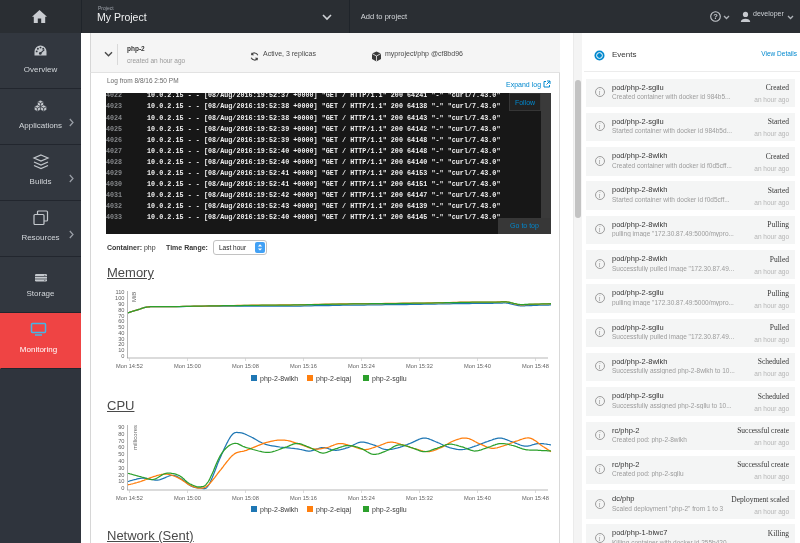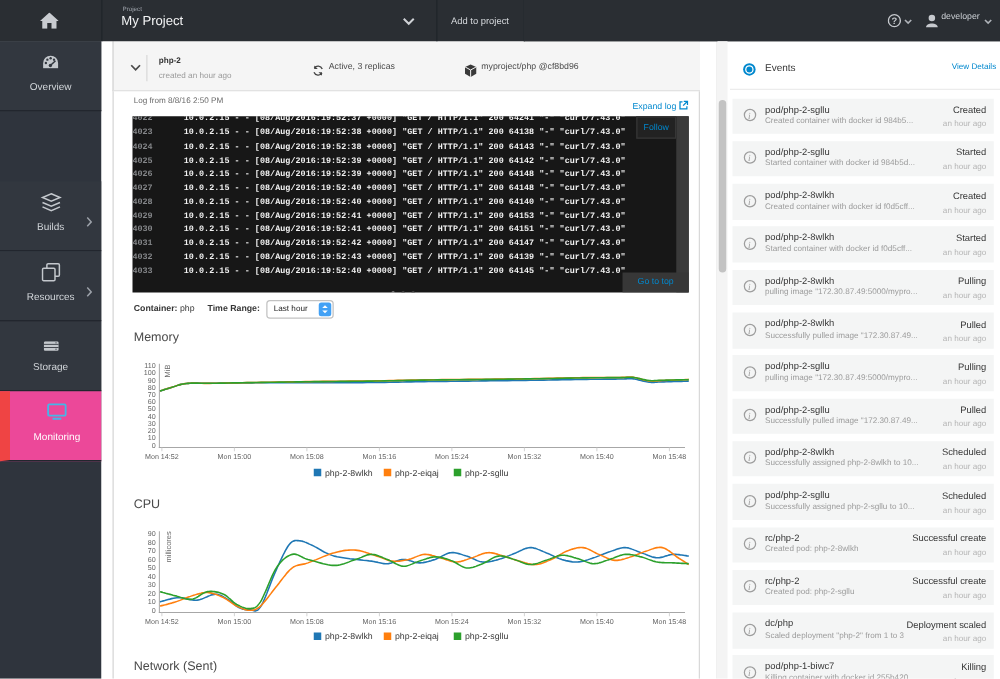--- a/index.html
+++ b/index.html
@@ -11,21 +11,21 @@
 #projname { left:97px; top:11px; font-size:10.5px; color:#f2f3f4; }
 #addproj { left:349px; top:0; width:70px; height:33px; line-height:33px; text-align:center; font-size:7.5px; color:#d5d8dc; }
 #navright { left:419px; top:0; width:381px; height:33px; background:#2a2e33; }
 .navtxt { position:absolute; font-size:7px; color:#ccd0d5; }
 
 
 #sidebar { left:0; top:33px; width:81px; height:510px; background:#2f343d; }
 .sitem { position:absolute; left:0; width:81px; height:56px; background:#32373f; border-bottom:1px solid #22262e; }
 .sitem .lbl { position:absolute; width:81px; text-align:center; top:32px; font-size:8px; color:#d2d6da; }
 .sitem .chev { position:absolute; right:7px; top:24px; }
-.sitem.active { background:#ec4899; border-left:8px solid #ef4444; }
+.sitem.active { background:#ef4444; border-left:1px solid #ef4444; }
 .sitem.active .lbl { color:#fff; }
 .sic { position:absolute; left:0; width:81px; top:9px; text-align:center; }
 
 
 #main { left:90px; top:33px; width:470px; height:510px; background:#fff; border-left:1px solid #d6d6d6; border-right:1px solid #d9d9d9; }
 #evdiv { left:573px; top:33px; width:1px; height:510px; background:#ebebeb; }
 #phead { left:90px; top:33px; width:470px; height:40px; background:#f5f5f5; border-left:1px solid #d6d6d6; border-bottom:1px solid #e2e2e2; }
 #phead .div { position:absolute; left:26px; top:11px; width:1px; height:21px; background:#d9d9d9; }
 .hname { position:absolute; left:127px; top:45px; font-size:6.5px; font-weight:bold; color:#363636; }
 .hsub { position:absolute; left:127px; top:57px; font-size:6.5px; color:#9a9a9a; }
@@ -43,38 +43,38 @@
 
 #follow { position:absolute; right:10px; top:0; width:32px; height:18px; background:#222; border:1px solid #363636; color:#0088ce; font-size:7px; text-align:center; line-height:17px; }
 #gototop { position:absolute; right:0; bottom:0; width:53px; height:16px; background:#373737; color:#0088ce; font-size:7px; text-align:center; line-height:15px; }
 .dots { position:absolute; left:207px; top:129.5px; }
 .dots span { display:inline-block; width:3px; height:3px; border-radius:50%; margin-right:5px; }
 
 .ctr { position:absolute; top:244px; font-size:7px; color:#363636; }
 #sel { position:absolute; left:213px; top:240px; width:54px; height:15px; background:#fff; border:1px solid #c2c2c2; border-radius:3px; font-size:6.5px; color:#222; line-height:13px; padding-left:5px; }
 #sel .stepper { position:absolute; right:1px; top:1px; width:10px; height:11px; background:#42a1f5; border-radius:2px; }
 
-.h2 { position:absolute; left:107px; font-size:10px; color:#4a4a4a; }
+.h2 { position:absolute; left:107px; font-size:13px; color:#4a4a4a;text-decoration:underline; }
 
 svg text.tick { font-family:"Liberation Sans",sans-serif; font-size:5.7px; fill:#646464; }
 svg text.leg { font-family:"Liberation Sans",sans-serif; font-size:7px; fill:#3a3a3a; }
 svg text.axlab { font-family:"Liberation Sans",sans-serif; font-size:6px; fill:#6a6a6a; }
 
 
 #track { left:574px; top:33px; width:8px; height:510px; background:#f4f4f4; }
 #thumb { left:575px; top:80px; width:6px; height:138px; background:#c3c3c3; border-radius:3px; }
 #evhead-ic { left:594px; top:50px; }
 #evhead-t { left:612px; top:49.5px; font-size:8px; color:#363636; }
 #viewdet { left:690px; top:50px; width:107px; text-align:right; font-size:6.5px; color:#0088ce; }
 #evborder { left:584px; top:71px; width:216px; height:1px; background:#ececec; }
 .evrow { position:absolute; left:586px; width:209px; height:28.5px; background:#f4f5f5; }
 .evic { position:absolute; left:8.5px; top:8.5px; width:10px; height:10px; border:1px solid #9d9d9d; border-radius:50%; color:#9d9d9d; font-size:7.5px; text-align:center; line-height:9.5px; font-style:italic; font-family:"Liberation Serif",serif; }
 .evtit { position:absolute; left:26px; top:4px; font-size:7.5px; color:#363636; }
 .evsub { position:absolute; left:26px; top:14.5px; font-size:6.5px; color:#9b9b9b; white-space:nowrap; max-width:152px; overflow:hidden; }
-.evst { position:absolute; right:6px; top:4.5px; font-size:7.5px; color:#363636; text-align:center; }
+.evst { position:absolute; right:6px; top:4.5px; font-size:7.5px; color:#363636; text-align:center;font-family:Liberation Serif, serif; }
 .evago { position:absolute; right:6px; top:17.5px; font-size:6.5px; color:#b5b5b5; text-align:right; }
 </style></head>
 <body>
 
 <div class="abs" id="main"></div>
 <div class="abs" id="evdiv"></div>
 <div class="abs" id="phead">
     <div class="div"></div>
   </div>
 
@@ -114,20 +114,31 @@
   <div class="sic"><svg width="13" height="11" viewBox="0 0 13 11">
           <path d="M6.5 0.5 A6 6 0 0 1 12.5 6.5 L12.5 10.5 L0.5 10.5 L0.5 6.5 A6 6 0 0 1 6.5 0.5 Z" fill="#c4c8cd"></path>
           <circle cx="2.7" cy="6.4" r="0.95" fill="#32373f"></circle>
           <circle cx="3.9" cy="3.7" r="0.95" fill="#32373f"></circle>
           <circle cx="6.5" cy="2.6" r="0.95" fill="#32373f"></circle>
           <circle cx="9.2" cy="3.7" r="0.95" fill="#32373f"></circle>
           <line x1="6.3" y1="8.4" x2="10.4" y2="4.6" stroke="#32373f" stroke-width="1.2"></line>
           <circle cx="6.3" cy="8.4" r="1.35" fill="#32373f"></circle>
         </svg></div>
   <div class="lbl">Overview</div>
+ </div>
+ <div class="sitem" style="top:56px">
+  <div class="sic"><svg width="13" height="12" viewBox="0 0 13 12">
+          <path d="M6.5 0.19999999999999973 L9.5 1.7999999999999998 L6.5 3.4 L3.5 1.7999999999999998 Z M3.5 1.7999999999999998 L6.5 3.4 L6.5 6.6 L3.5 5.0 Z M9.5 1.7999999999999998 L6.5 3.4 L6.5 6.6 L9.5 5.0 Z" fill="#c4c8cd" stroke="#32373f" stroke-width="0.5"></path>
+          <path d="M3.4 4.999999999999999 L6.4 6.6 L3.4 8.2 L0.3999999999999999 6.6 Z M0.3999999999999999 6.6 L3.4 8.2 L3.4 11.399999999999999 L0.3999999999999999 9.799999999999999 Z M6.4 6.6 L3.4 8.2 L3.4 11.399999999999999 L6.4 9.799999999999999 Z" fill="#c4c8cd" stroke="#32373f" stroke-width="0.5"></path>
+          <path d="M9.6 4.999999999999999 L12.6 6.6 L9.6 8.2 L6.6 6.6 Z M6.6 6.6 L9.6 8.2 L9.6 11.399999999999999 L6.6 9.799999999999999 Z M12.6 6.6 L9.6 8.2 L9.6 11.399999999999999 L12.6 9.799999999999999 Z" fill="#c4c8cd" stroke="#32373f" stroke-width="0.5"></path>
+        </svg></div>
+  <div class="lbl">Applications</div>
+  <div class="chev"><svg width="5" height="9">
+          <path d="M0.8 1 L4 4.5 L0.8 8" stroke="#9ba0a8" stroke-width="1.2" fill="none"></path>
+        </svg></div>
  </div>
  <div class="sitem" style="top:112px">
   <div class="sic"><svg width="18" height="16" viewBox="0 0 18 16">
           <g fill="none" stroke="#c4c8cd" stroke-width="1.2">
             <path d="M9 1 L16 4 L9 7 L2 4 Z"></path>
             <path d="M2 8 L9 11 L16 8"></path>
             <path d="M2 11.5 L9 14.5 L16 11.5"></path>
           </g>
         </svg></div>
   <div class="lbl">Builds</div>

